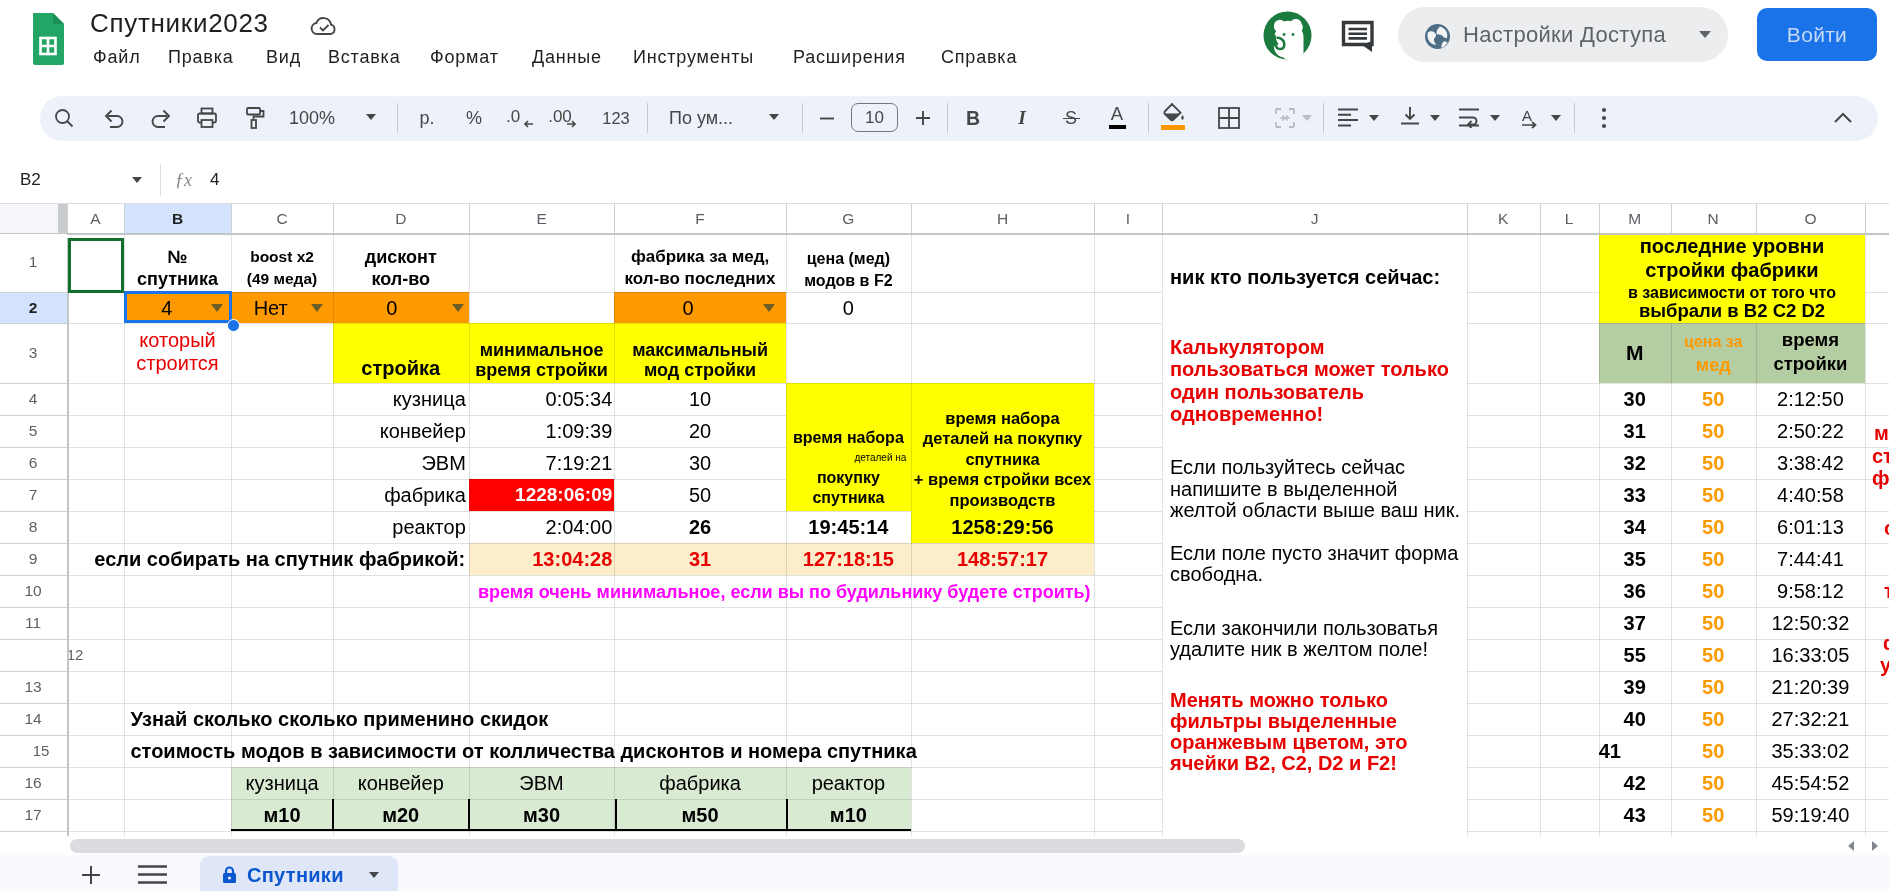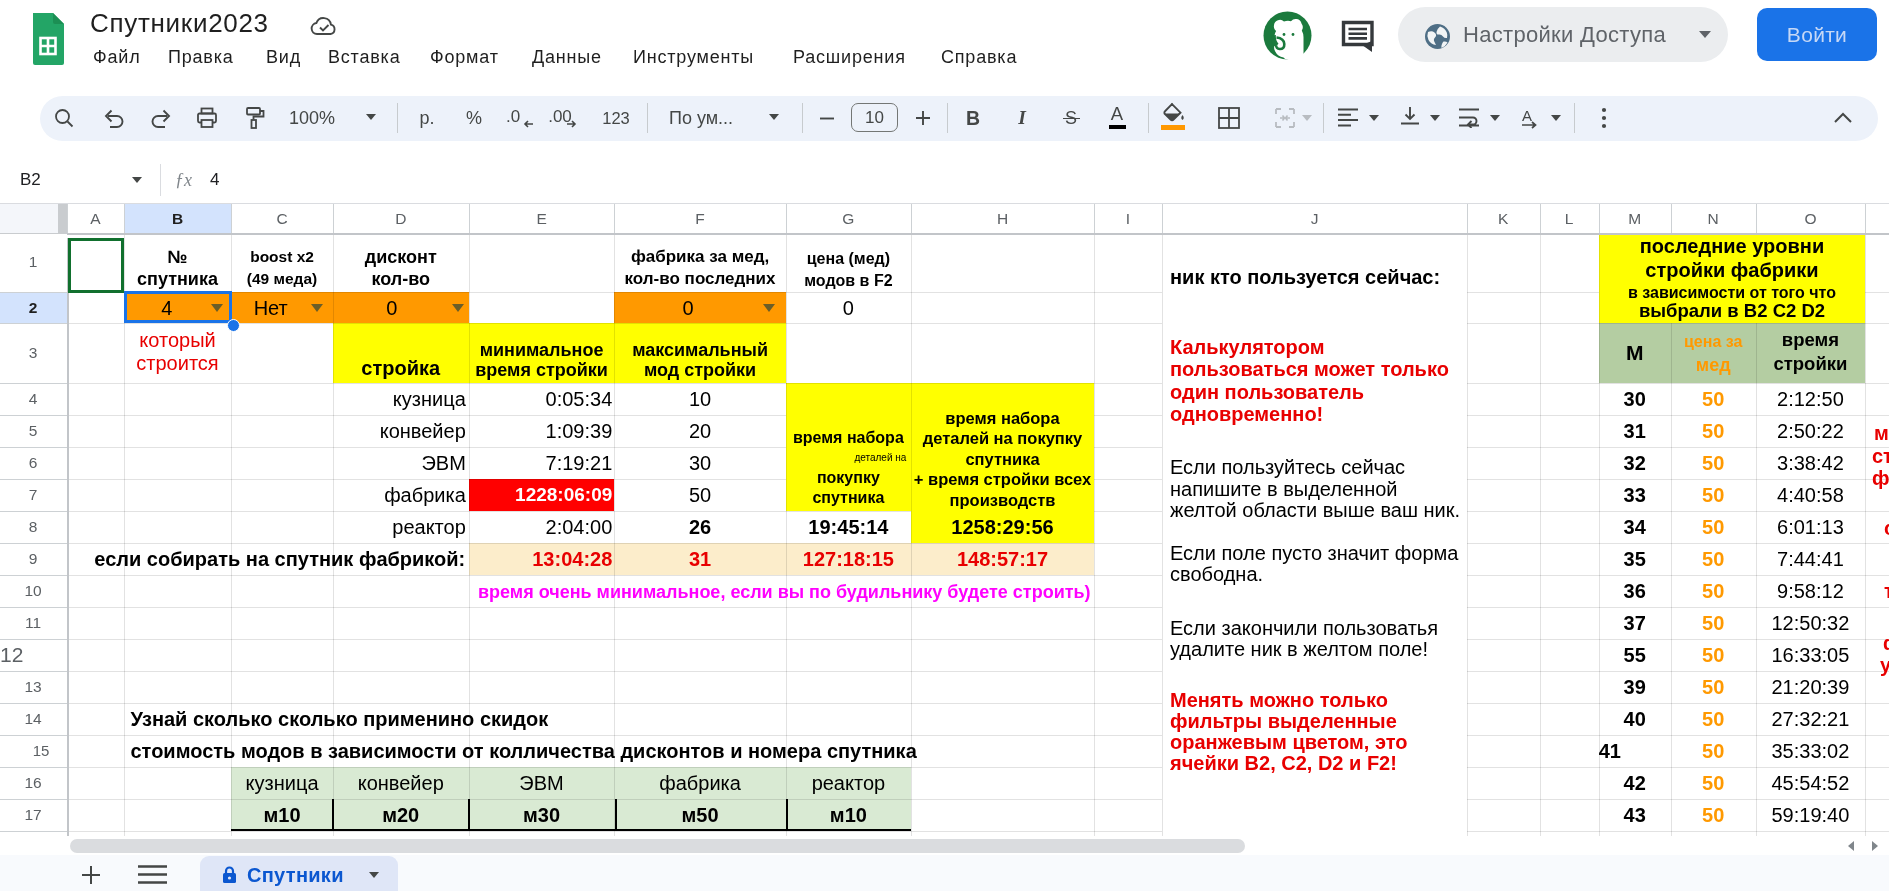--- a/index.html
+++ b/index.html
@@ -284,21 +284,21 @@
 <div style="position:absolute;left:0px;top:291.5px;width:66px;height:31.80000000000001px;font-size:15.5px;line-height:31.80000000000001px;text-align:center;white-space:nowrap;font-weight:700;color:#1f1f1f;">2</div>
 <div style="position:absolute;left:0px;top:323.3px;width:66px;height:59.69999999999999px;font-size:15.5px;line-height:59.69999999999999px;text-align:center;white-space:nowrap;color:#5c6064;">3</div>
 <div style="position:absolute;left:0px;top:383.0px;width:66px;height:32.0px;font-size:15.5px;line-height:32.0px;text-align:center;white-space:nowrap;color:#5c6064;">4</div>
 <div style="position:absolute;left:0px;top:415.0px;width:66px;height:32.0px;font-size:15.5px;line-height:32.0px;text-align:center;white-space:nowrap;color:#5c6064;">5</div>
 <div style="position:absolute;left:0px;top:447.0px;width:66px;height:32.0px;font-size:15.5px;line-height:32.0px;text-align:center;white-space:nowrap;color:#5c6064;">6</div>
 <div style="position:absolute;left:0px;top:479.0px;width:66px;height:32.0px;font-size:15.5px;line-height:32.0px;text-align:center;white-space:nowrap;color:#5c6064;">7</div>
 <div style="position:absolute;left:0px;top:511.0px;width:66px;height:32.0px;font-size:15.5px;line-height:32.0px;text-align:center;white-space:nowrap;color:#5c6064;">8</div>
 <div style="position:absolute;left:0px;top:543.0px;width:66px;height:32.0px;font-size:15.5px;line-height:32.0px;text-align:center;white-space:nowrap;color:#5c6064;">9</div>
 <div style="position:absolute;left:0px;top:575.0px;width:66px;height:32.0px;font-size:15.5px;line-height:32.0px;text-align:center;white-space:nowrap;color:#5c6064;">10</div>
 <div style="position:absolute;left:0px;top:607.0px;width:66px;height:32.0px;font-size:15.5px;line-height:32.0px;text-align:center;white-space:nowrap;color:#5c6064;">11</div>
-<div style="position:absolute;left:0px;top:639.0px;width:66px;height:32.0px;font-size:21px;line-height:32.0px;text-align:left;white-space:nowrap;color:#5c6064;">12</div>
+<div style="position:absolute;left:0px;top:639.0px;width:66px;height:32.0px;font-size:15px;line-height:32.0px;text-align:center;white-space:nowrap;color:#5c6064;padding-left:42px;">12</div>
 <div style="position:absolute;left:0px;top:671.0px;width:66px;height:32.0px;font-size:15.5px;line-height:32.0px;text-align:center;white-space:nowrap;color:#5c6064;">13</div>
 <div style="position:absolute;left:0px;top:703.0px;width:66px;height:32.0px;font-size:15.5px;line-height:32.0px;text-align:center;white-space:nowrap;color:#5c6064;">14</div>
 <div style="position:absolute;left:0px;top:735.0px;width:66px;height:32.0px;font-size:15px;line-height:32.0px;text-align:center;white-space:nowrap;color:#5c6064;padding-left:8px;">15</div>
 <div style="position:absolute;left:0px;top:767.0px;width:66px;height:32.0px;font-size:15.5px;line-height:32.0px;text-align:center;white-space:nowrap;color:#5c6064;">16</div>
 <div style="position:absolute;left:0px;top:799.0px;width:66px;height:32.0px;font-size:15.5px;line-height:32.0px;text-align:center;white-space:nowrap;color:#5c6064;">17</div>
 <div style="position:absolute;left:67.0px;top:237.5px;width:2px;height:598.5px;background:#c2c5c9;"></div>
 <div style="position:absolute;left:332.2px;top:799.0px;width:2px;height:32.0px;background:#000;"></div>
 <div style="position:absolute;left:468.3px;top:799.0px;width:2px;height:32.0px;background:#000;"></div>
 <div style="position:absolute;left:615.0px;top:799.0px;width:2px;height:32.0px;background:#000;"></div>
 <div style="position:absolute;left:786.3px;top:799.0px;width:2px;height:32.0px;background:#000;"></div>

